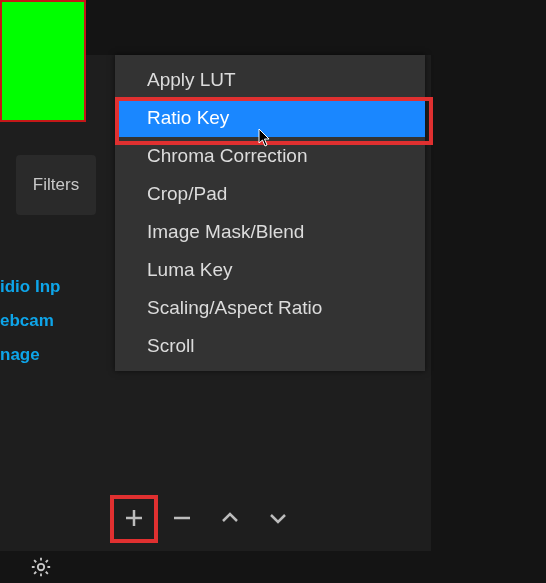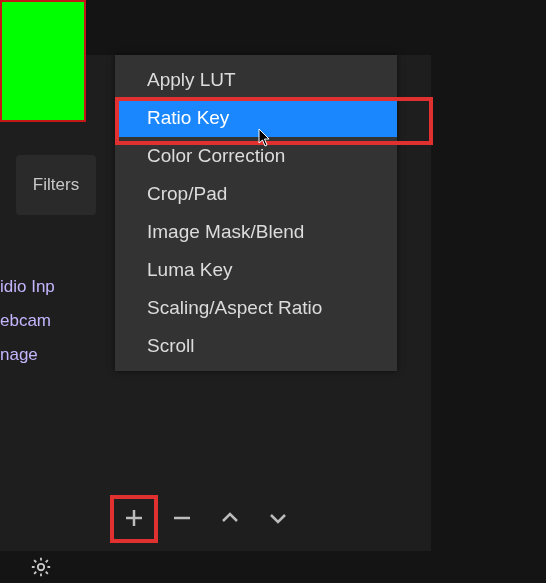--- a/index.html
+++ b/index.html
@@ -44,34 +44,35 @@
     justify-content: center;
     color: #c8c8c8;
     font-size: 17px;
   }
   
   .left-list {
     position: absolute;
     left: 0;
     top: 270px;
     width: 80px;
-    color: #c4b5fd;
+    color: #0ea5e9;
     font-size: 17px;
     line-height: 34px;
+    font-weight: bold;
   }
   .left-list .row {
     white-space: nowrap;
     overflow: hidden;
   }
   
   .menu {
     position: absolute;
     left: 115px;
     top: 55px;
-    width: 282px;
+    width: 310px;
     background: #333333;
     box-shadow: 0 0 6px rgba(0,0,0,0.6);
     padding: 6px 0;
   }
   .menu-item {
     height: 38px;
     line-height: 38px;
     padding: 0 32px;
     color: #dcdcdc;
     font-size: 19px;
@@ -186,21 +187,21 @@
 
 <div class="left-list">
   <div class="row"><span>idio Inp</span></div>
   <div class="row"><span>ebcam</span></div>
   <div class="row"><span>nage</span></div>
 </div>
 
 <div class="menu">
   <div class="menu-item"><span>Apply LUT</span></div>
   <div class="menu-item selected"><span>Ratio Key</span></div>
-  <div class="menu-item"><span>Color Correction</span></div>
+  <div class="menu-item"><span>Chroma Correction</span></div>
   <div class="menu-item"><span>Crop/Pad</span></div>
   <div class="menu-item"><span>Image Mask/Blend</span></div>
   <div class="menu-item"><span>Luma Key</span></div>
   <div class="menu-item"><span>Scaling/Aspect Ratio</span></div>
   <div class="menu-item"><span>Scroll</span></div>
 </div>
 
 <div class="toolbar">
   <div class="tool-btn" title="Add filter">
     <svg class="plus-icon" width="20" height="20" viewBox="0 0 20 20">

